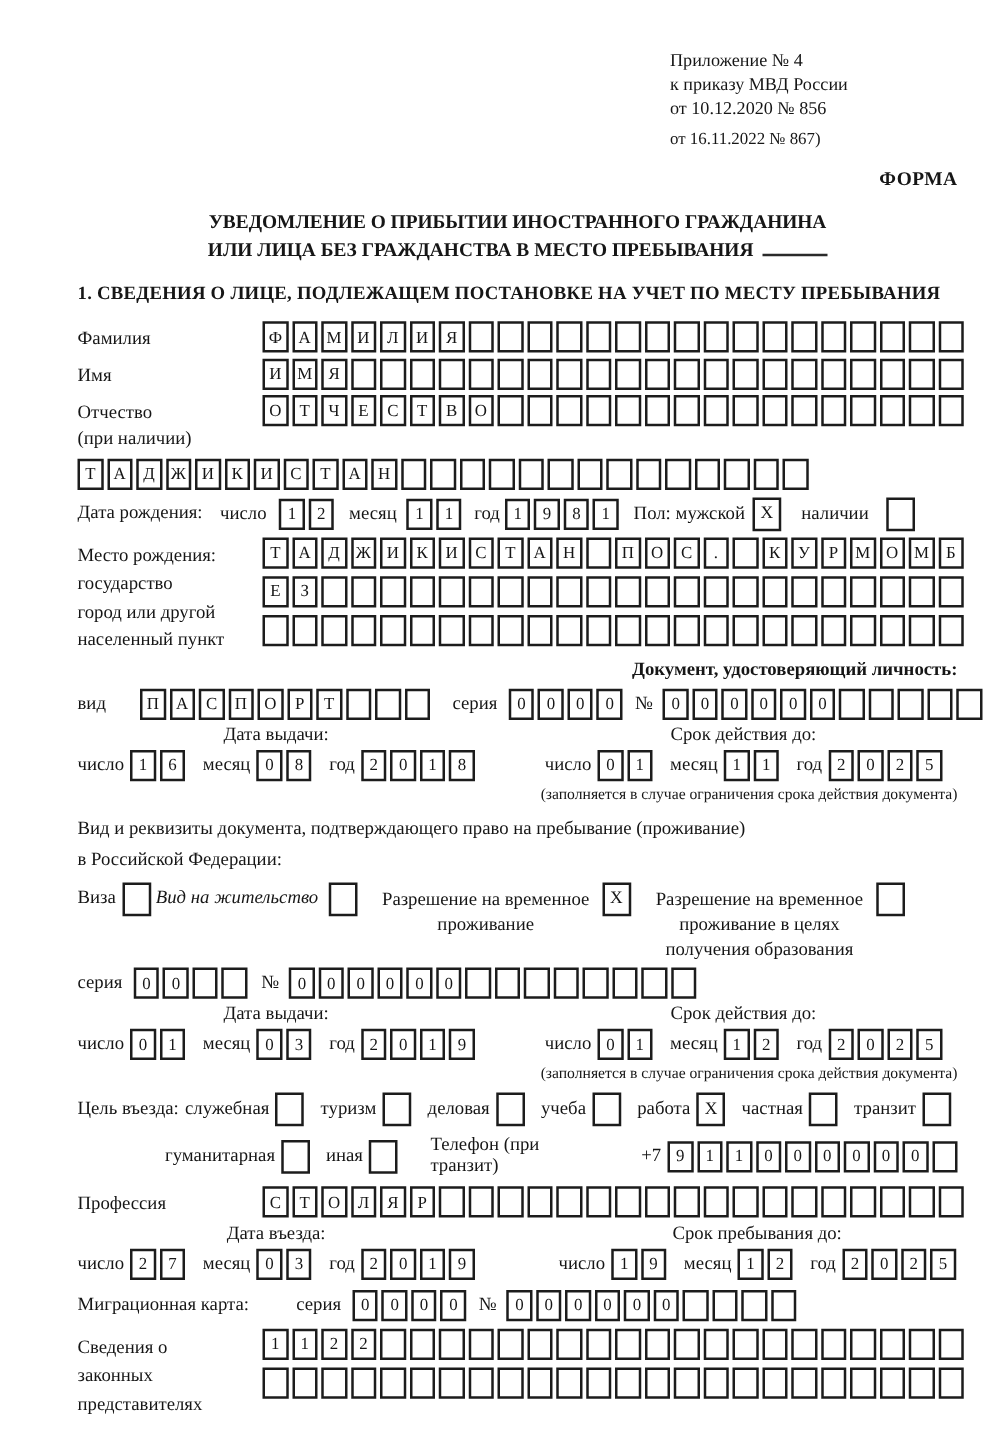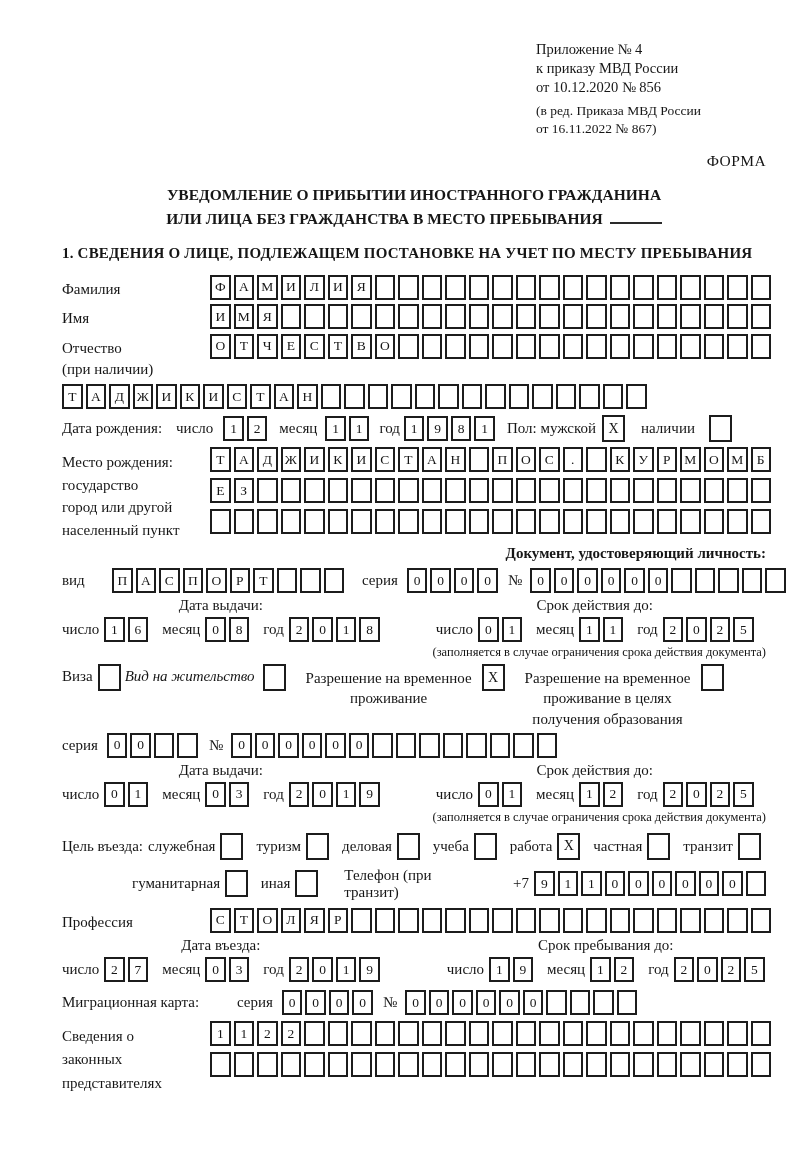--- a/index.html
+++ b/index.html
@@ -7,21 +7,21 @@
   body {
     color: #161616;
     font-family: "Liberation Serif", "DejaVu Serif", serif;
     font-size: 15px;
     overflow: hidden;
   }
   .page { padding: 40px 34px 0 62px; }
 
   .hdr  { margin-left: auto; width: 230px; font-size: 14.5px; line-height: 1.32; }
   .hdr2 { margin-left: auto; width: 230px; font-size: 13.5px; line-height: 1.3; margin-top: 5px; }
-  .forma { text-align: right; font-weight: normal; font-size: 15.5px; margin-top: 15px; letter-spacing: .4px; }
+  .forma { text-align: right; font-weight: bold; font-size: 15.5px; margin-top: 15px; letter-spacing: .4px; }
 
   .title { text-align: center; font-weight: bold; font-size: 15.5px; line-height: 1.5; margin-top: 13px; }
   .title-underline { display: inline-block; width: 52px; height: 13px; border-bottom: 2px solid #2a2a2a; margin-left: 7px; }
 
   .sec { font-weight: bold; font-size: 15px; margin-top: 15px; margin-bottom: 13px; letter-spacing: .2px; }
 
   .row { display: flex; align-items: flex-start; margin-bottom: 4px; }
   .lc  { flex-shrink: 0; padding-top: 4px; line-height: 1.42; font-family: Liberation Serif, serif; }
   .w148 { width: 148px; }
   .w115 { width: 115px; }
@@ -57,21 +57,20 @@
 <body>
 
 <div class="page">
 
   <div class="hdr">
     <div>Приложение № 4</div>
     <div>к приказу МВД России</div>
     <div>от 10.12.2020 № 856</div>
   </div>
   <div class="hdr2">
-    <div>(в ред. Приказа МВД России</div>
     <div>от 16.11.2022 № 867)</div>
   </div>
   <div class="forma">ФОРМА</div>
 
   <div class="title">
     <div>УВЕДОМЛЕНИЕ О ПРИБЫТИИ ИНОСТРАННОГО ГРАЖДАНИНА</div>
     <div><span>ИЛИ ЛИЦА БЕЗ ГРАЖДАНСТВА В МЕСТО ПРЕБЫВАНИЯ</span><span class="title-underline"></span></div>
   </div>
 
   <div class="sec">1. СВЕДЕНИЯ О ЛИЦЕ, ПОДЛЕЖАЩЕМ ПОСТАНОВКЕ НА УЧЕТ ПО МЕСТУ ПРЕБЫВАНИЯ</div>
@@ -401,20 +400,24 @@
             <span class="cbox">2</span>
             <span class="cbox">0</span>
             <span class="cbox">2</span>
             <span class="cbox">5</span>
           </span>
       </div>
     </div>
   </div>
   <div class="note">(заполняется в случае ограничения срока действия документа)</div>
 
+  <div style="margin-top:8px;line-height:1.7;">
+    <div>Вид и реквизиты документа, подтверждающего право на пребывание (проживание)</div>
+    <div>в Российской Федерации:</div>
+  </div>
 
   <div class="row" style="margin-top:4px;">
     <span style="padding-top:4px;margin-right:5px;">Виза</span>
     <span class="boxes chk">
         <span class="cbox"></span>
       </span>
     <span style="padding-top:4px;margin:0 8px 0 4px;font-style:italic;">Вид на жительство</span>
     <span class="boxes chk">
         <span class="cbox"></span>
       </span>

